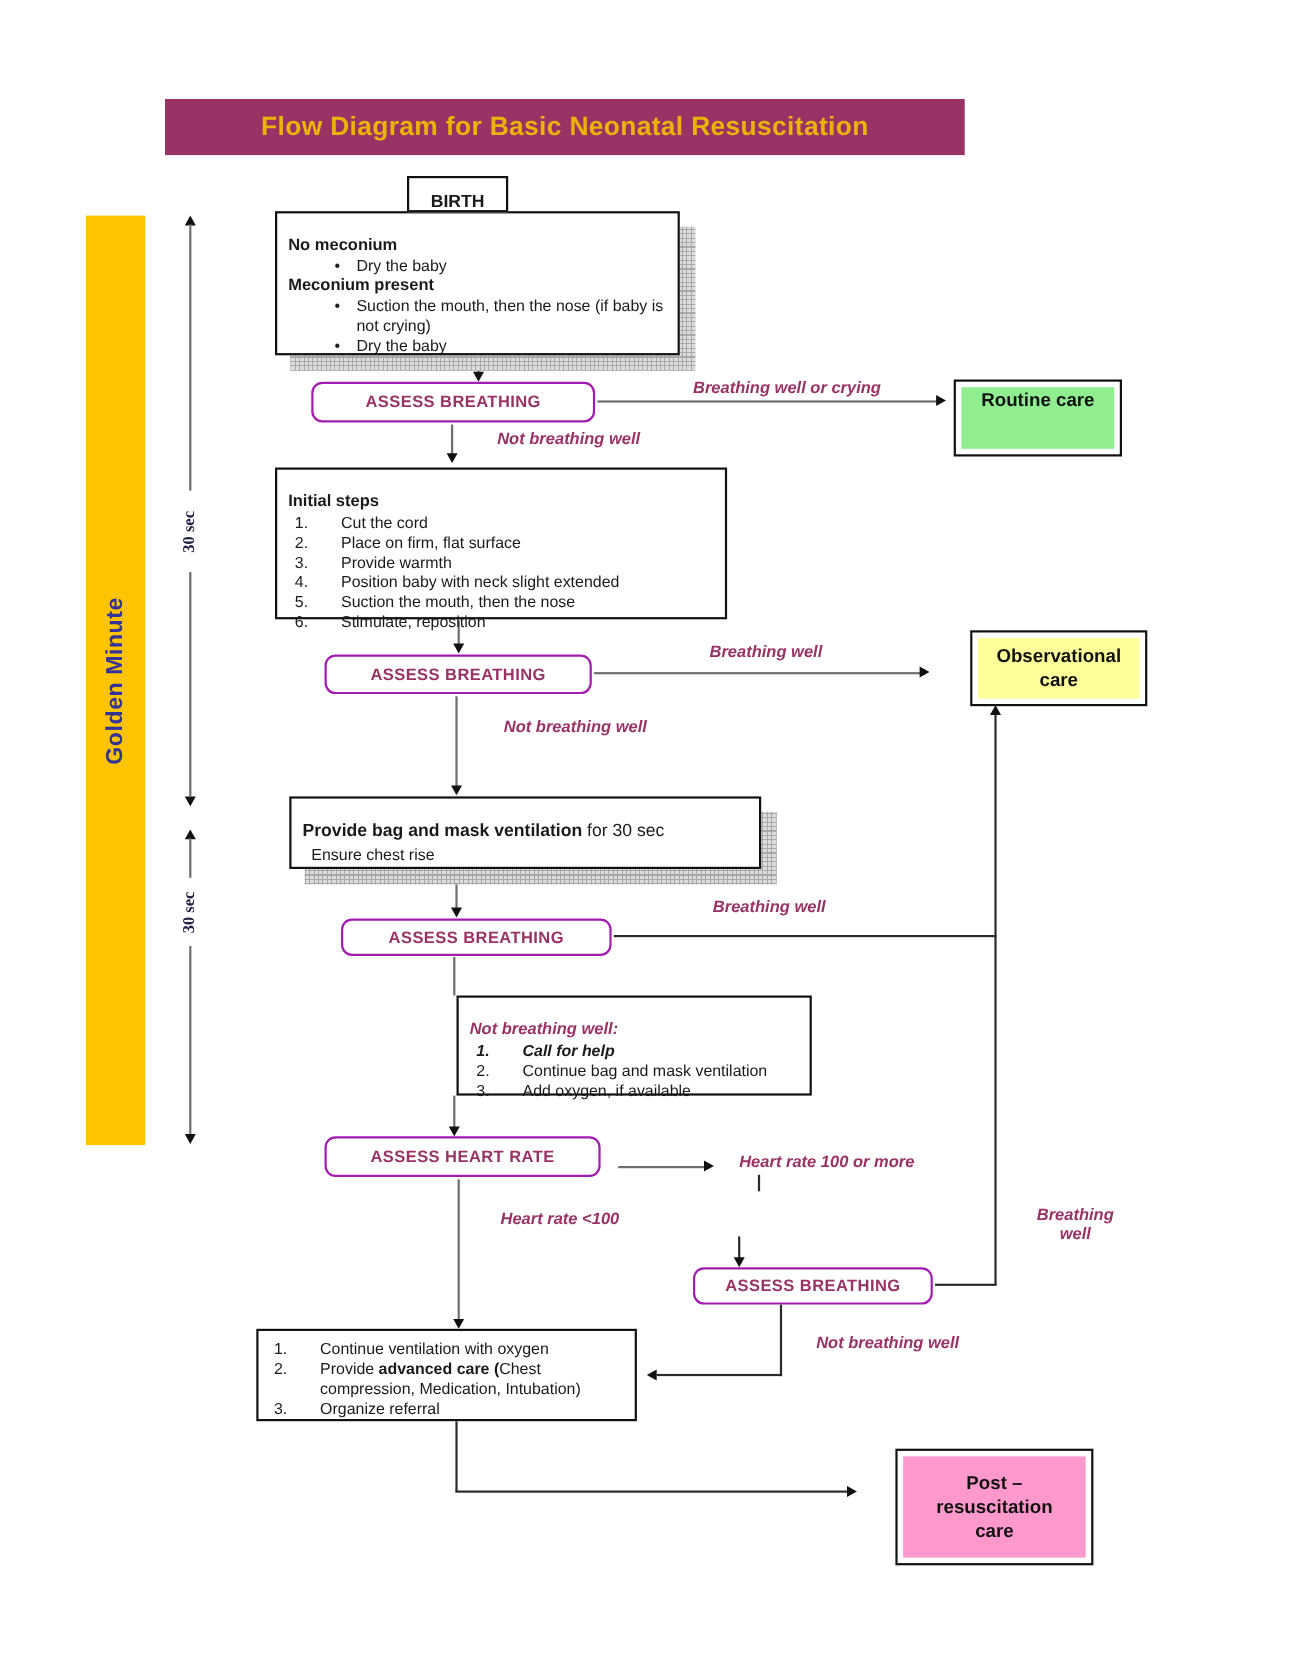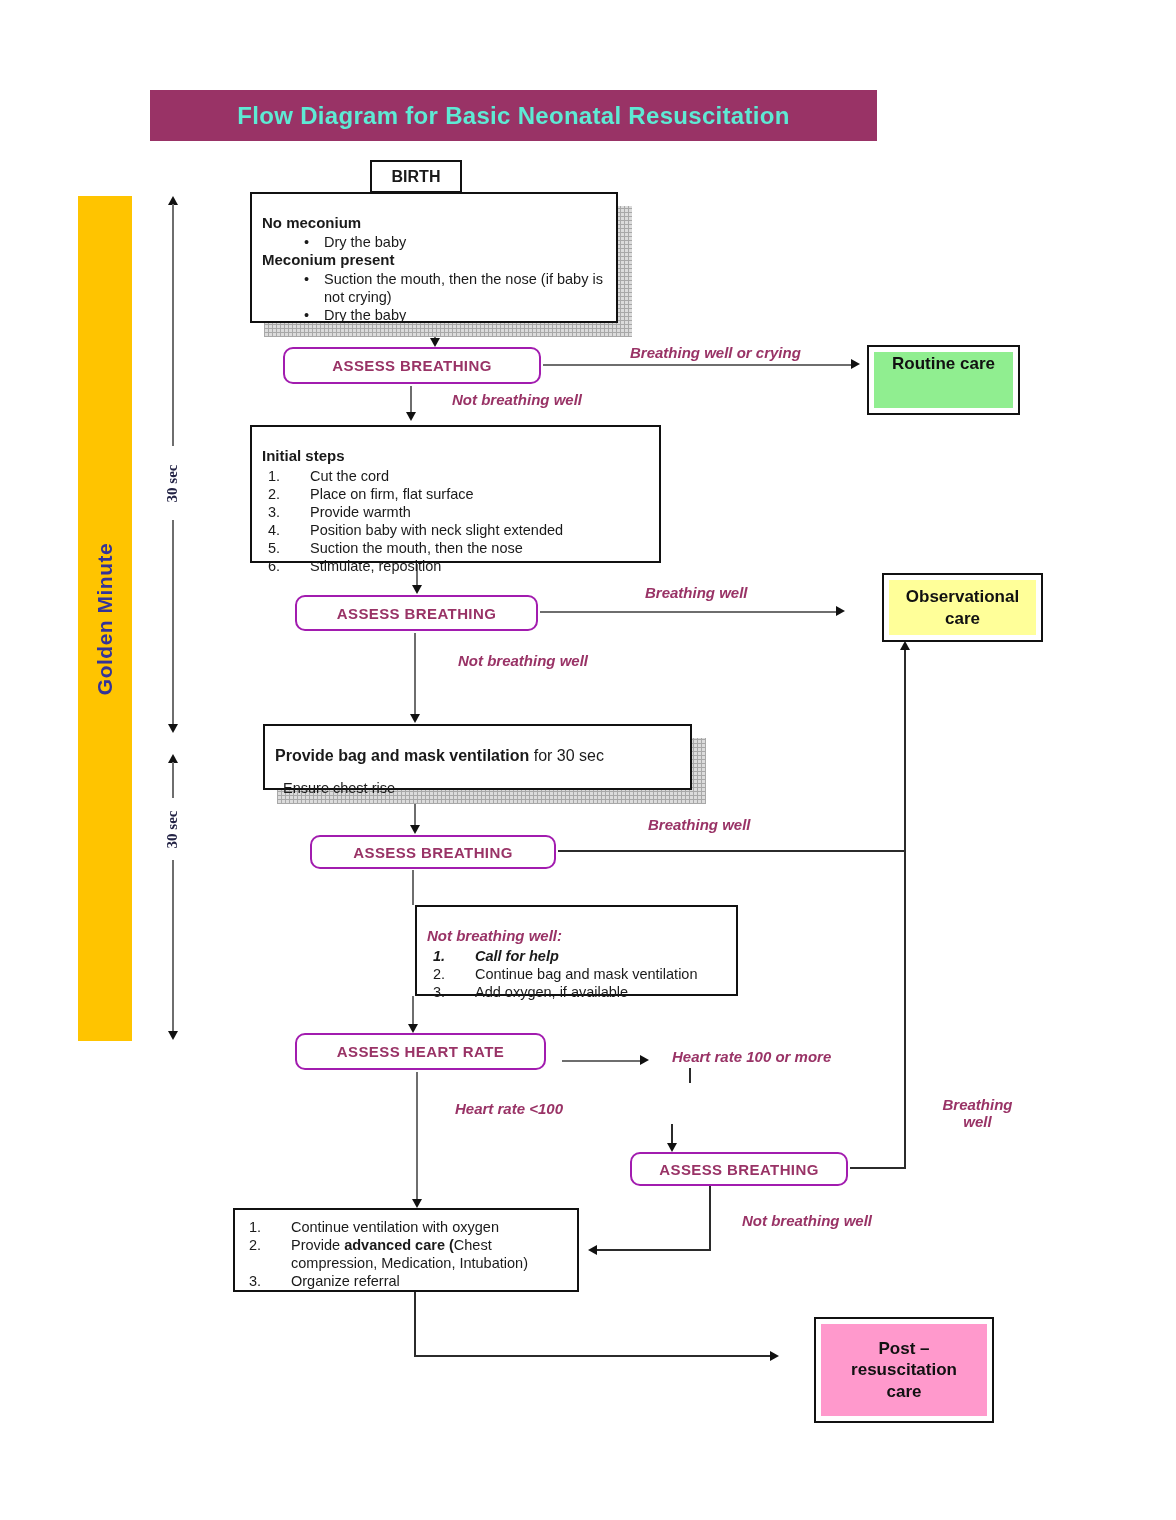--- a/index.html
+++ b/index.html
@@ -1,20 +1,20 @@
 <!DOCTYPE html>
 <html style="--title-bar: #993366; --accent-text: #993366; --routine-care-fill: #90EE90; --observational-care-fill: #FFFF99; --post-care-fill: #FF99CC; --golden-minute-fill: #FFC400; --golden-minute-text: #333399;"><head>
 <meta charset="utf-8">
 <style>
   html,body{margin:0;padding:0;background:#fff;}
   .canvas{position:relative;width:1176px;height:1520px;background:#fff;
           font-family:"Liberation Sans",sans-serif;color:#1a1a1a;overflow:hidden;}
 
   .title-bar{position:absolute;display:flex;align-items:center;justify-content:center;
-             background:var(--title-bar,#993366);color:#5eead4;font-weight:bold;font-size:24px;
+             background:var(--title-bar,#993366);color:#eab308;font-weight:bold;font-size:24px;
              letter-spacing:0.3px;}
 
   .golden-bar{position:absolute;background:var(--golden-minute-fill,#FFC400);
               display:flex;align-items:center;justify-content:center;}
   .golden-text{transform:rotate(-90deg);white-space:nowrap;font-weight:bold;font-size:21px;
                color:var(--golden-minute-text,#333399);letter-spacing:0.5px;}
 
   .vline{position:absolute;width:2px;background:#6e6e6e;}
   .hline{position:absolute;height:2px;background:#6e6e6e;}
   .dark{background:#2b2b2b;}
@@ -80,21 +80,21 @@
   <div class="arr arr-d" style="left:168px;top:724px"></div>
 
   <div class="arr arr-u" style="left:168px;top:754px"></div>
   <div class="vline" style="left:172px;top:762px;height:36px"></div>
   <div class="timer-label" style="left:146px;top:798px;width:54px;height:62px">
     <span>30 sec</span>
   </div>
   <div class="vline" style="left:172px;top:860px;height:172px"></div>
   <div class="arr arr-d" style="left:168px;top:1031px"></div>
 
-  <div class="flowbox" style="left:370px;top:160px;width:92px;height:33px;z-index:3;display:flex;align-items:center;justify-content:center;font-weight:bold;font-size:16px;padding:12px">
+  <div class="flowbox" style="left:370px;top:160px;width:92px;height:33px;z-index:3;display:flex;align-items:flex-start;justify-content:center;font-weight:bold;font-size:16px;padding:12px">
     <span>BIRTH</span>
   </div>
 
   <div class="hatchshadow" style="left:264px;top:206px;width:368px;height:131px"></div>
   <div class="flowbox" style="left:250px;top:192px;width:368px;height:131px">
     <div class="heading">No meconium</div>
     <ul class="blist">
       <li>Dry the baby</li>
     </ul>
     <div class="heading">Meconium present</div>
@@ -156,21 +156,21 @@
 
   <div class="vline" style="left:414px;top:633px;height:82px"></div>
   <div class="arr arr-d" style="left:410px;top:714px"></div>
   <div class="elabel" style="left:458px;top:652px">Not breathing well</div>
 
   <div class="hatchshadow" style="left:277px;top:738px;width:429px;height:66px"></div>
   <div class="flowbox" style="left:263px;top:724px;width:429px;height:66px">
     <div style="font-size:16px">
       <b>Provide bag and mask ventilation</b><span> for 30 sec</span>
     </div>
-    <div style="padding-left:8px;margin-top:13px">Ensure chest rise</div>
+    <div style="padding-left:8px;margin-top:3px">Ensure chest rise</div>
   </div>
 
   <div class="vline" style="left:414px;top:792px;height:34px"></div>
   <div class="arr arr-d" style="left:410px;top:825px"></div>
 
   <div class="assess" style="left:310px;top:835px;width:246px;height:34px">
     <span>ASSESS BREATHING</span>
   </div>
 
   <div class="hline dark" style="left:558px;top:850px;width:348px"></div>

